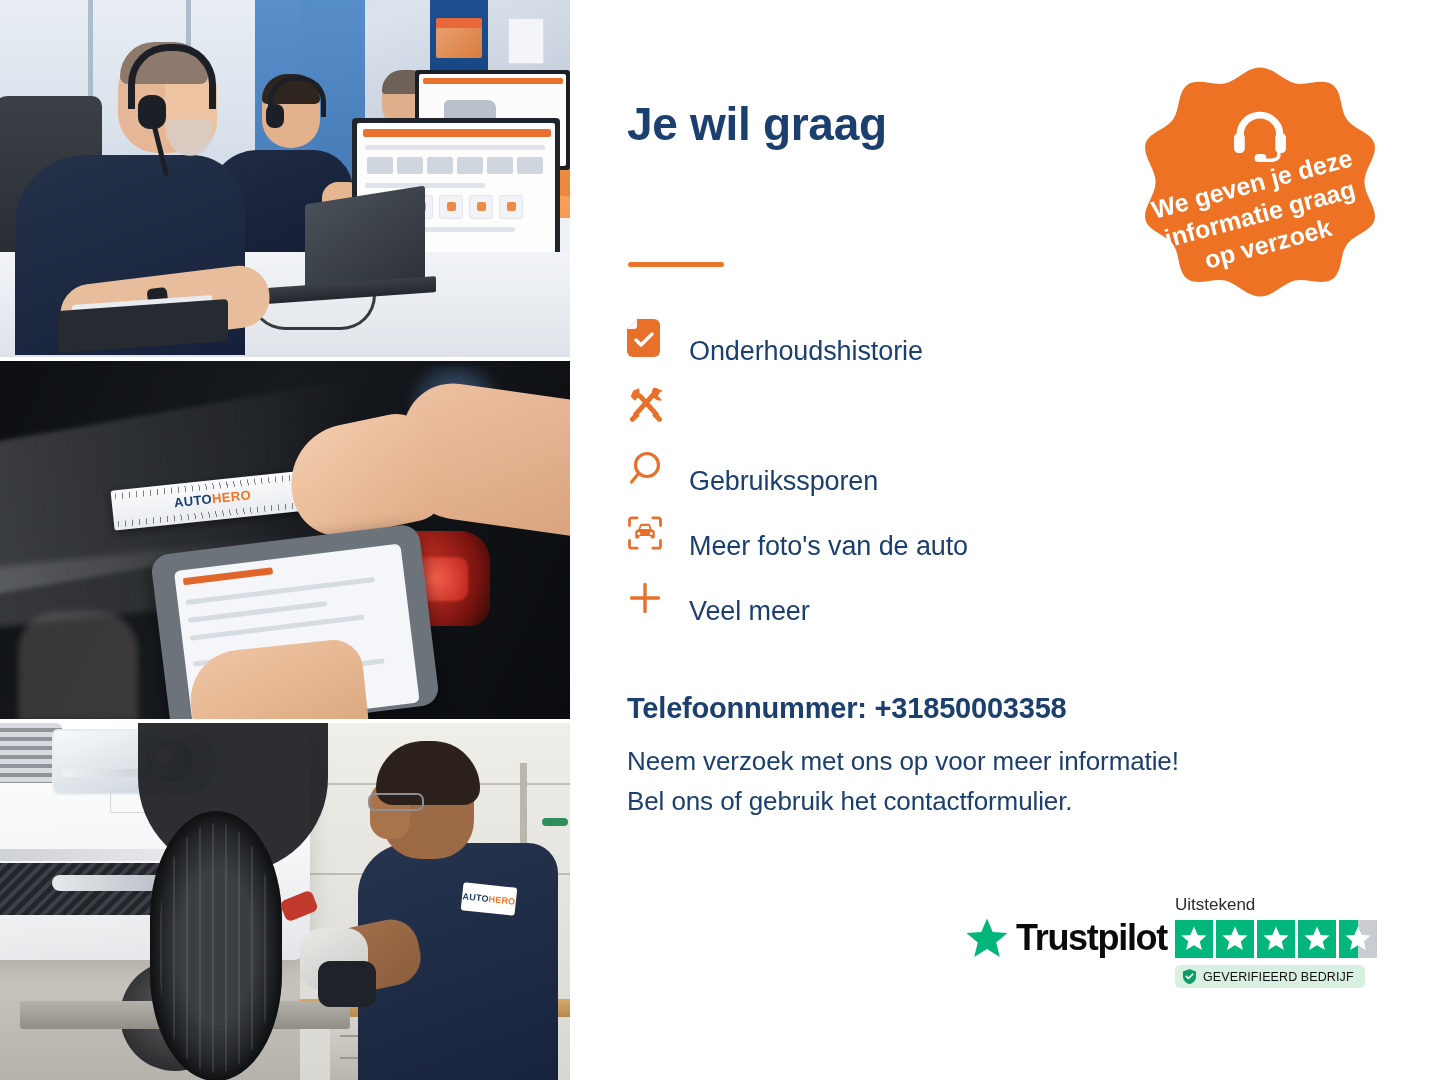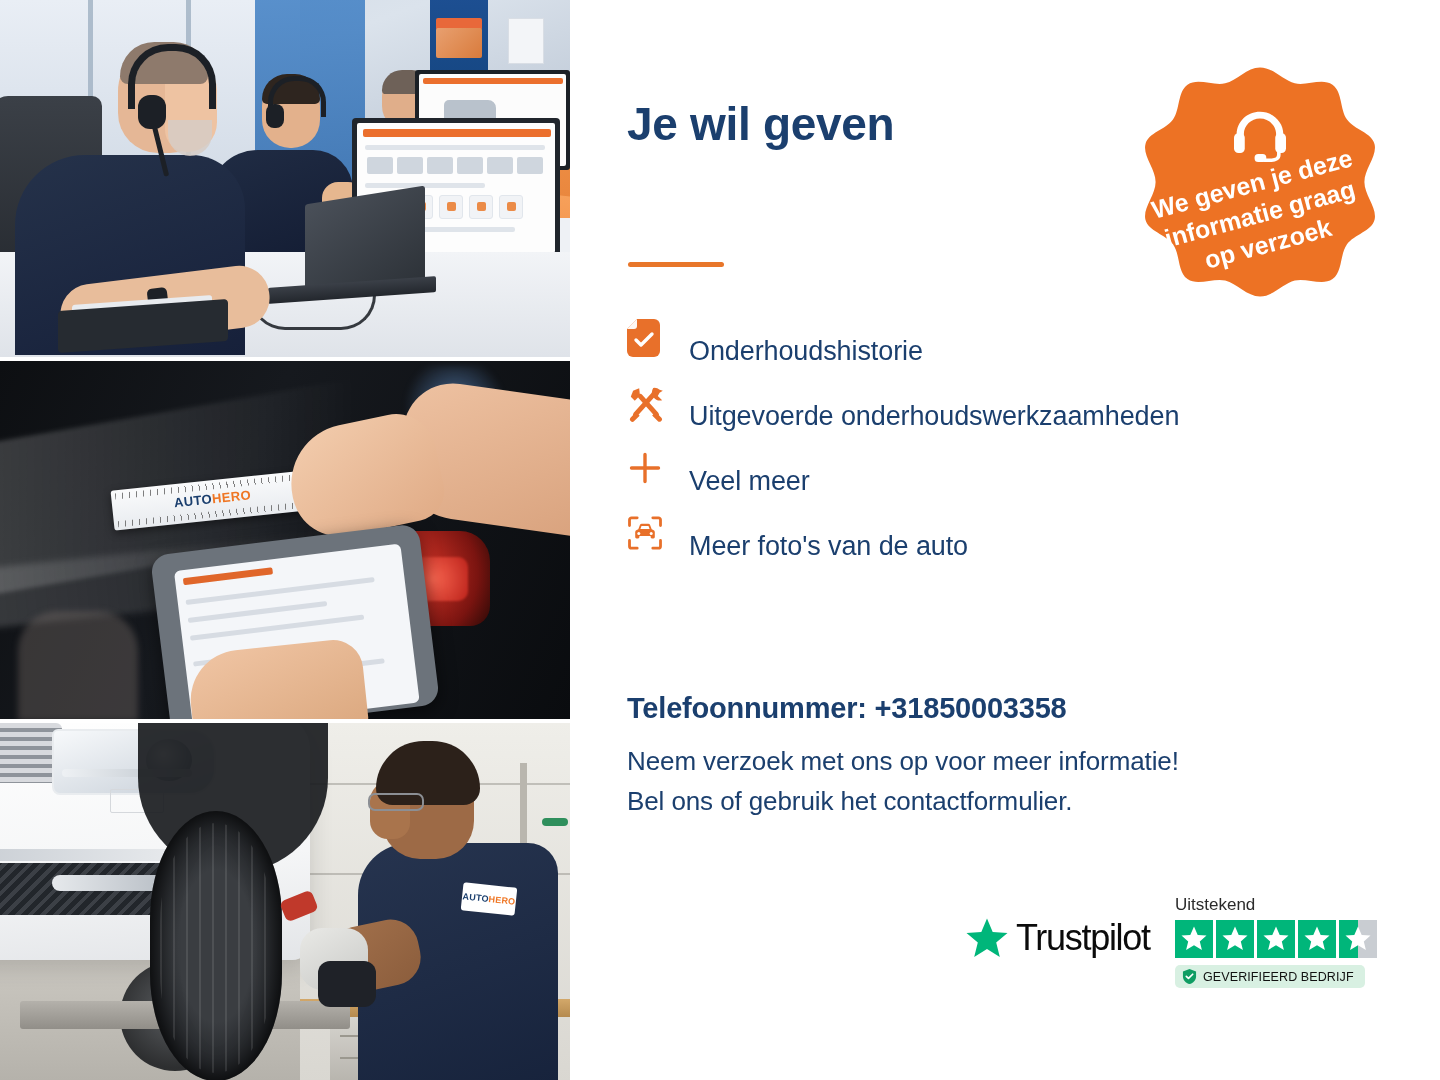--- a/index.html
+++ b/index.html
@@ -149,21 +149,21 @@
   .feat .ic{width:62px;flex:0 0 62px;display:flex;align-items:center;justify-content:flex-start;}
   .feat .tx{font-size:27px;color:#1b3f6e;letter-spacing:-.1px;margin-top:28px;}
 
   
   .phone{position:absolute;left:57px;top:692px;font-size:29px;font-weight:700;color:#1b3f6e;letter-spacing:-.2px;}
   .contact{position:absolute;left:57px;top:742px;width:760px;font-size:26px;line-height:1.52;color:#1b3f6e;letter-spacing:-.1px;}
 
   
   .tp{position:absolute;left:395px;top:895px;width:420px;height:115px;}
   .tp-logo{position:absolute;left:0;top:22px;display:flex;align-items:center;gap:7px;}
-  .tp-logo .word{font-size:36px;font-weight:400;color:#0b0b0b;letter-spacing:-1.3px;}
+  .tp-logo .word{font-size:36px;font-weight:700;color:#0b0b0b;letter-spacing:-1.3px;}
   .tp-right{position:absolute;left:210px;top:0;width:210px;}
   .tp-label{font-size:17px;color:#2b2b2b;margin-bottom:5px;}
   .stars{display:flex;gap:3px;}
   .star-box{width:38px;height:38px;background:#00b67a;position:relative;overflow:hidden;}
   .star-box.half{background:linear-gradient(90deg,#00b67a 0 50%,#c9cdd2 50% 100%);}
   .star-box svg{position:absolute;left:5px;top:5px;}
   .verified{margin-top:7px;display:inline-flex;align-items:center;gap:6px;background:#d8f0e2;
     border-radius:5px;padding:4px 11px 4px 7px;}
   .verified .vtx{font-size:12.5px;font-weight:400;color:#111;letter-spacing:.1px;}
 </style>
@@ -316,21 +316,21 @@
       <div class="forearm"></div>
       <div class="tool-red"></div>
       <div class="glove"></div>
       <div class="glove2"></div>
     </div>
   </div>
 
   <div class="content">
 
     <div class="headline">
-      <div>Je wil geven</div>
+      <div>Je wil graag</div>
     </div>
     <div class="rule"></div>
 
     <div class="badge">
       <svg viewBox="0 0 200 200">
         <path fill="#ED7224" d="M100 2c9 0 16 9 24 11s19-4 26 1 5 17 10 24 17 9 19 17-7 17-7 26 9 18 7 26-14 10-19 17-3 19-10 24-18-1-26 1-15 11-24 11-16-9-24-11-19 4-26-1-5-17-10-24-17-9-19-17 7-17 7-26-9-18-7-26 14-10 19-17 3-19 10-24 18 1 26-1 15-11 24-11z"></path>
       </svg>
       <svg class="headset" viewBox="0 0 64 58">
         <path fill="#ffffff" d="M32 2C17.6 2 6 13.2 6 27v9a4 4 0 0 0 8 0v-9c0-9.6 8.1-17.4 18-17.4S50 17.4 50 27v9a4 4 0 0 0 8 0v-9C58 13.2 46.4 2 32 2z"></path>
         <rect x="3" y="26" width="12" height="22" rx="5" fill="#ffffff"></rect>
@@ -364,48 +364,56 @@
             <g stroke="#E8702A" stroke-width="5.2" stroke-linecap="round" fill="none">
               <path d="M9 32 28 11"></path>
               <path d="M31 32 14 13"></path>
             </g>
             <path fill="#E8702A" d="M27.6 4.2a8.6 8.6 0 0 0 9.4 12.9l-4.6-4.6 1.9-3.4 3.4-1.9L34.4 6A8.6 8.6 0 0 0 27.6 4.2z"></path>
             <path fill="#E8702A" d="M12.8 4.5 6.4 7.2 4 13.3l4.2 4.2 5.5-5.5z"></path>
             <path fill="#E8702A" d="M30.2 29.4 36 35.2a2.6 2.6 0 1 1-3.7 3.7l-5.8-5.8z"></path>
             <path fill="#E8702A" d="M9.6 29.6 3.9 35.3a2.6 2.6 0 1 0 3.7 3.7l5.7-5.7z"></path>
           </svg>
         </span>
-        <span class="tx">Uitgevoerde onderhoudswerkzaamheden</span>
-      </div>
-
+      </div>
 
       <div class="feat">
         <span class="ic">
           <svg width="36" height="36" viewBox="0 0 36 36">
-            <path d="M18 4.5v27M4.5 18h27" stroke="#E8702A" stroke-width="3.4" stroke-linecap="round"></path>
+            <circle cx="20" cy="15" r="11.5" fill="none" stroke="#E8702A" stroke-width="3.2"></circle>
+            <path d="M11.6 23.4 4.5 32" stroke="#E8702A" stroke-width="3.2" stroke-linecap="round" fill="none"></path>
           </svg>
         </span>
-        <span class="tx">Veel meer</span>
+        <span class="tx">Gebruikssporen</span>
       </div>
 
       <div class="feat">
         <span class="ic">
           <svg width="36" height="36" viewBox="0 0 36 36">
             <g stroke="#E8702A" stroke-width="2.8" fill="none" stroke-linecap="round">
               <path d="M2.5 10.5V4.8a2 2 0 0 1 2-2h5.7"></path>
               <path d="M33.5 10.5V4.8a2 2 0 0 0-2-2h-5.7"></path>
               <path d="M2.5 25.5v5.7a2 2 0 0 0 2 2h5.7"></path>
               <path d="M33.5 25.5v5.7a2 2 0 0 1-2 2h-5.7"></path>
             </g>
             <path fill="#E8702A" d="M11.3 14.2 12.9 10a2 2 0 0 1 1.9-1.3h6.4A2 2 0 0 1 23.1 10l1.6 4.2 1.6.7a2.4 2.4 0 0 1 1.5 2.2v5a1.3 1.3 0 0 1-1.3 1.3h-1.6a1.3 1.3 0 0 1-1.3-1.3v-1H12.4v1a1.3 1.3 0 0 1-1.3 1.3H9.5a1.3 1.3 0 0 1-1.3-1.3v-5a2.4 2.4 0 0 1 1.5-2.2zM13.4 14h9.2l-1.1-3h-7z" fill-rule="evenodd"></path>
             <circle cx="11.8" cy="18.4" r="1.5" fill="#ffffff"></circle>
             <circle cx="24.2" cy="18.4" r="1.5" fill="#ffffff"></circle>
           </svg>
         </span>
         <span class="tx">Meer foto's van de auto</span>
+      </div>
+
+      <div class="feat">
+        <span class="ic">
+          <svg width="36" height="36" viewBox="0 0 36 36">
+            <path d="M18 4.5v27M4.5 18h27" stroke="#E8702A" stroke-width="3.4" stroke-linecap="round"></path>
+          </svg>
+        </span>
+        <span class="tx">Veel meer</span>
       </div>
     </div>
 
     <div class="phone">Telefoonnummer: +31850003358</div>
     <div class="contact">
       <div>Neem verzoek met ons op voor meer informatie!</div>
       <div>Bel ons of gebruik het contactformulier.</div>
     </div>
 
     <div class="tp">

